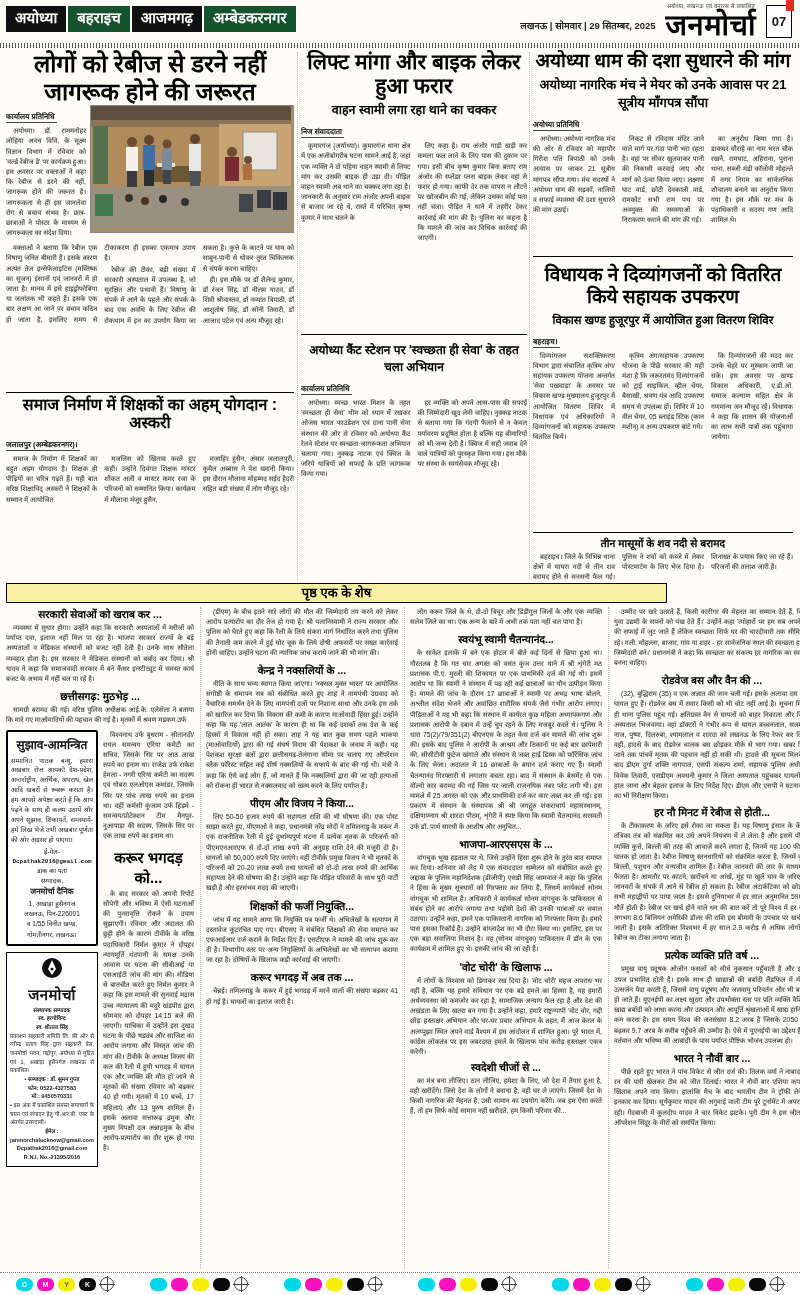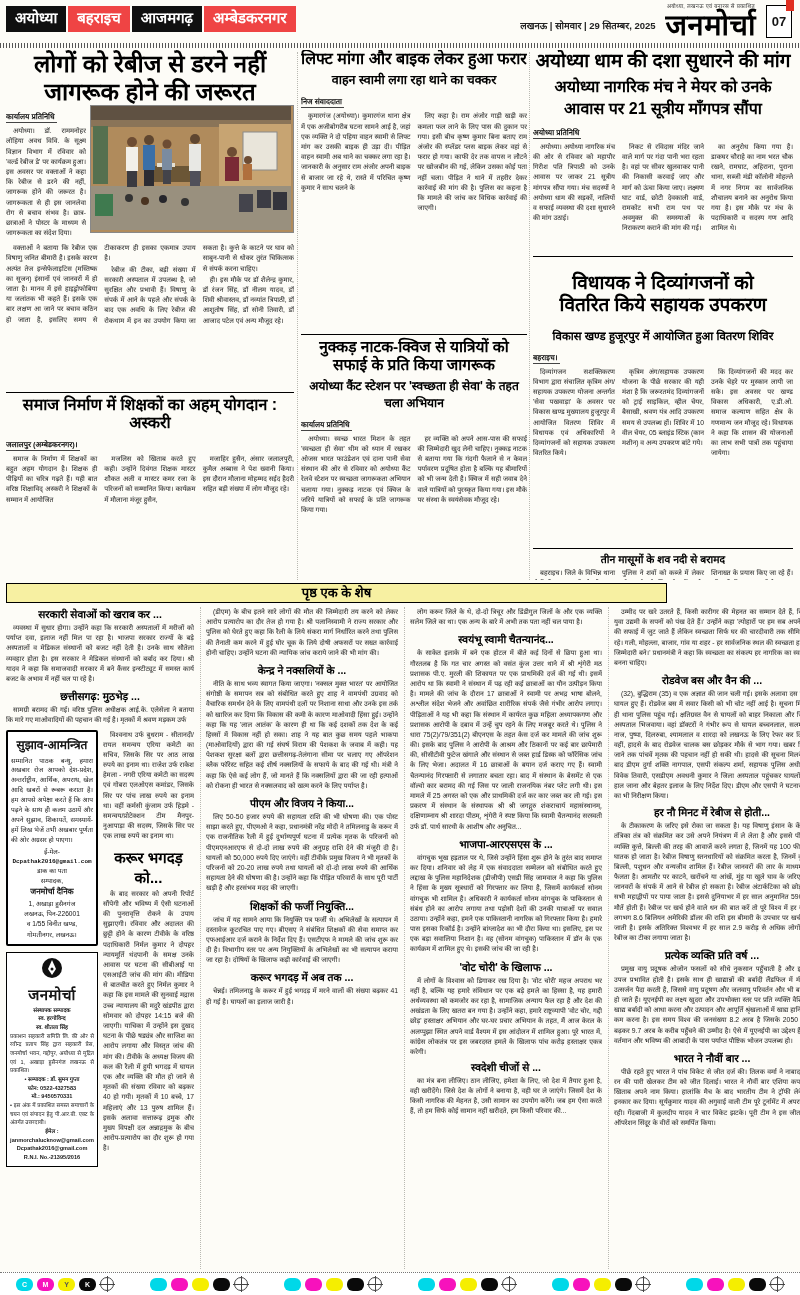--- a/index.html
+++ b/index.html
@@ -4,21 +4,21 @@
 <style>
   html,body{margin:0;padding:0;background:#e8e8e4;}
   .page{position:relative;width:800px;height:1295px;margin:0 auto;background:#fdfcf7;
         font-family:"Liberation Sans","DejaVu Sans",sans-serif;color:#141414;overflow:hidden;}
   .abs{position:absolute;box-sizing:border-box;}
 
   
   .tabs{display:flex;gap:2px;align-items:flex-end;}
   .tab{color:#fff;font-weight:bold;font-size:15px;padding:4px 9px 5px;line-height:1.1;}
   .tab.dark{background:#101010;}
-  .tab.gray{background:#ef4444;}
+  .tab.gray{background:#14532d;}
   .dateline{font-size:9.5px;font-weight:bold;color:#222;white-space:nowrap;}
   .masthead-wrap{text-align:center;line-height:1;}
   .tagline{font-size:5.5px;color:#333;letter-spacing:.3px;margin-bottom:1px;}
   .masthead{font-size:29px;font-weight:800;letter-spacing:.5px;color:#000;}
   .pagebox{width:24px;height:31px;border:1.5px solid #000;position:relative;display:flex;align-items:center;justify-content:center;background:#fff;}
   .pagebox .flag{position:absolute;top:-6px;right:-3px;width:8px;height:11px;background:#e03022;}
   .pagebox .num{font-size:13px;font-weight:bold;}
   .band{background:repeating-linear-gradient(90deg,#555 0 1px,transparent 1px 3px);}
 
   
@@ -146,42 +146,42 @@
       </div>
     </div>
     <div class="bodytxt cols3" style="margin-top:4px;height:118px;">
         <p>वक्ताओं ने बताया कि रेबीज एक विषाणु जनित बीमारी है। इसके कारण अत्यंत तेज इन्सेफेलाइटिस (मस्तिष्क का सूजन) इंसानों एवं जानवरों में हो जाता है। मानव में इसे हाइड्रोफोबिया या जलांतक भी कहते हैं। इसके एक बार लक्षण आ जाने पर बचाव कठिन हो जाता है, इसलिए समय से टीकाकरण ही इसका एकमात्र उपाय है।</p>
         <p>रेबीज की टीका, बड़ी संख्या में सरकारी अस्पताल में उपलब्ध है, जो सुरक्षित और प्रभावी हैं। विषाणु के संपर्क में आने के पहले और संपर्क के बाद एक अवधि के लिए रेबीज की रोकथाम में इन का उपयोग किया जा सकता है। कुत्ते के काटने पर घाव को साबुन-पानी से धोकर तुरंत चिकित्सक से संपर्क करना चाहिए।</p>
         <p>ही। इस मौके पर डॉ शैलेन्द्र कुमार, डॉ रंजन सिंह, डॉ नीलम यादव, डॉ शिवी श्रीवास्तव, डॉ नव्यांत त्रिपाठी, डॉ आशुतोष सिंह, डॉ सोनी तिवारी, डॉ आजाद पटेल एवं अन्य मौजूद रहे।</p>
       </div>
   </section>
 
   <section class="abs" style="left:301px;top:50px;width:226px;height:282px;overflow:hidden;">
-    <h2 class="hl" style="font-size:16px;margin:0;">लिफ्ट मांगा और बाइक लेकर हुआ फरार</h2>
+    <h2 class="hl" style="font-size:21px;margin:0;">लिफ्ट मांगा और बाइक लेकर हुआ फरार</h2>
     <div class="sub" style="font-size:12.5px;margin:3px 0 2px;">वाहन स्वामी लगा रहा थाने का चक्कर</div>
     <span class="byline">निज संवाददाता</span>
     <div class="bodytxt cols2" style="height:218px;">
         <p>कुमारगंज (अयोध्या)। कुमारगंज थाना क्षेत्र में एक अजीबोगरीब घटना सामने आई है, जहां एक व्यक्ति ने दो पहिया वाहन स्वामी से लिफ्ट मांग कर उसकी बाइक ही उड़ा दी। पीड़ित वाहन स्वामी अब थाने का चक्कर लगा रहा है। जानकारी के अनुसार राम अंजोर अपनी बाइक से बाजार जा रहे थे, रास्ते में परिचित कृष्ण कुमार ने साथ चलने के</p>
         <p>लिए कहा है। राम अंजोर गाड़ी खड़ी कर कमला फल लाने के लिए पास की दुकान पर गया। इसी बीच कृष्ण कुमार बिना बताए राम अंजोर की स्प्लेंडर प्लस बाइक लेकर वहां से फरार हो गया। काफी देर तक वापस न लौटने पर खोजबीन की गई, लेकिन उसका कोई पता नहीं चला। पीड़ित ने थाने में तहरीर देकर कार्रवाई की मांग की है। पुलिस का कहना है कि मामले की जांच कर विधिक कार्रवाई की जाएगी।</p>
       </div>
   </section>
 
   <section class="abs" style="left:533px;top:50px;width:260px;height:204px;overflow:hidden;">
     <h2 class="hl" style="font-size:19px;margin:0;">अयोध्या धाम की दशा सुधारने की मांग</h2>
-    <div class="sub" style="font-size:16px;margin:3px 0 2px;">अयोध्या नागरिक मंच ने मेयर को उनके आवास पर 21 सूत्रीय माँगपत्र सौंपा</div>
+    <div class="sub" style="font-size:13px;margin:3px 0 2px;">अयोध्या नागरिक मंच ने मेयर को उनके आवास पर 21 सूत्रीय माँगपत्र सौंपा</div>
     <span class="byline">अयोध्या प्रतिनिधि</span>
     <div class="bodytxt cols3" style="height:150px;">
         <p>अयोध्या। अयोध्या नागरिक मंच की ओर से रविवार को महापौर गिरीश पति त्रिपाठी को उनके आवास पर जाकर 21 सूत्रीय मांगपत्र सौंपा गया। मंच सदस्यों ने अयोध्या धाम की सड़कों, नालियों व सफाई व्यवस्था की दशा सुधारने की मांग उठाई।</p>
         <p>निकट से रविदास मंदिर जाने वाले मार्ग पर गंदा पानी भरा रहता है। वहां पर सीवर खुलवाकर पानी की निकासी करवाई जाए और मार्ग को ऊंचा किया जाए। लक्ष्मण घाट वार्ड, छोटी देवकाली वार्ड, रामकोट सभी राम पथ पर अवमुक्त की समस्याओं के निराकरण कराने की मांग की गई।</p>
         <p>का अनुरोध किया गया है। डाकघर चौराहे का नाम भरत चौक रखने, रामघाट, अहिराना, पुराना थाना, सब्जी मंडी कॉलोनी मोहल्ले में नगर निगम का सार्वजनिक शौचालय बनाने का अनुरोध किया गया है। इस मौके पर मंच के पदाधिकारी व सदस्य गण आदि शामिल थे।</p>
       </div>
   </section>
 
   <section class="abs toprule" style="left:533px;top:256px;width:260px;height:324px;overflow:hidden;">
-    <h2 class="hl" style="font-size:19px;margin:12px;">विधायक ने दिव्यांगजनों को वितरित किये सहायक उपकरण</h2>
+    <h2 class="hl" style="font-size:19px;margin:4px;">विधायक ने दिव्यांगजनों को वितरित किये सहायक उपकरण</h2>
     <div class="sub" style="font-size:11.5px;margin:3px 0 3px;">विकास खण्ड हुजूरपुर में आयोजित हुआ वितरण शिविर</div>
     <span class="byline">बहराइच।</span>
     <div class="bodytxt cols3" style="height:176px;">
         <p>दिव्यांगजन सशक्तिकरण विभाग द्वारा संचालित कृत्रिम अंग/सहायक उपकरण योजना अन्तर्गत 'सेवा पखवाड़ा' के अवसर पर विकास खण्ड मुख्यालय हुजूरपुर में आयोजित वितरण शिविर में विधायक एवं अधिकारियों ने दिव्यांगजनों को सहायक उपकरण वितरित किये।</p>
         <p>कृत्रिम अंग/सहायक उपकरण योजना के पीछे सरकार की यही मंशा है कि जरूरतमंद दिव्यांगजनों को ट्राई साइकिल, व्हील चेयर, बैसाखी, श्रवण यंत्र आदि उपकरण समय से उपलब्ध हों। शिविर में 10 वील चेयर, 05 ब्लाइंड स्टिक (कान मशीन) व अन्य उपकरण बांटे गये।</p>
         <p>कि दिव्यांगजनों की मदद कर उनके चेहरे पर मुस्कान लायी जा सके। इस अवसर पर खण्ड विकास अधिकारी, ए.डी.ओ. समाज कल्याण सहित क्षेत्र के गणमान्य जन मौजूद रहे। विधायक ने कहा कि शासन की योजनाओं का लाभ सभी पात्रों तक पहुंचाया जायेगा।</p>
       </div>
     <div class="chead toprule" style="margin-top:5px;">तीन मासूमों के शव नदी से बरामद</div>
     <div class="bodytxt cols3" style="height:58px;">
         <p>बहराइच। जिले के विभिन्न थाना क्षेत्रों में घाघरा नदी से तीन शव बरामद होने से सनसनी फैल गई। पुलिस ने शवों को कब्जे में लेकर पोस्टमार्टम के लिए भेज दिया है। शिनाख्त के प्रयास किए जा रहे हैं। परिजनों की तलाश जारी है।</p>
@@ -192,21 +192,20 @@
     <h2 class="hl" style="font-size:16px;margin:0;text-align:center;">समाज निर्माण में शिक्षकों का अहम् योगदान : अस्करी</h2>
     <span class="byline">जलालपुर (अम्बेडकरनगर)।</span>
     <div class="bodytxt cols3" style="height:142px;">
         <p>समाज के निर्माण में शिक्षकों का बहुत अहम योगदान है। शिक्षक ही पीढ़ियों का चरित्र गढ़ते हैं। यही बात वरिष्ठ शिक्षाविद् अस्करी ने शिक्षकों के सम्मान में आयोजित</p>
         <p>मजलिस को खिताब करते हुए कही। उन्होंने दिवंगत शिक्षक मास्टर शौकत अली व मास्टर कमर रजा के परिजनों को सम्मानित किया। कार्यक्रम में मौलाना मंजूर हुसैन,</p>
         <p>मजाहिर हुसैन, अंसार जलालपुरी, कुमैल अब्बास ने पेश ख्वानी किया। इस दौरान मौलाना मोहम्मद सईद हैदरी सहित बड़ी संख्या में लोग मौजूद रहे।</p>
       </div>
   </section>
 
   <section class="abs toprule" style="left:301px;top:334px;width:226px;height:246px;overflow:hidden;">
-    <h2 class="hl" style="font-size:15.5px;margin:0;">नुक्कड़ नाटक-क्विज से यात्रियों को सफाई के प्रति किया जागरूक</h2>
     <div class="sub" style="font-size:12px;margin:3px 0 2px;">अयोध्या कैंट स्टेशन पर 'स्वच्छता ही सेवा' के तहत चला अभियान</div>
     <span class="byline">कार्यालय प्रतिनिधि</span>
     <div class="bodytxt cols2" style="height:168px;">
         <p>अयोध्या। स्वच्छ भारत मिशन के तहत 'स्वच्छता ही सेवा' थीम को ध्यान में रखकर ओजस भारत फाउंडेशन एवं दाना पानी सेवा संस्थान की ओर से रविवार को अयोध्या कैंट रेलवे स्टेशन पर स्वच्छता जागरूकता अभियान चलाया गया। नुक्कड़ नाटक एवं क्विज के जरिये यात्रियों को सफाई के प्रति जागरूक किया गया।</p>
         <p>हर व्यक्ति को अपने आस-पास की सफाई की जिम्मेदारी खुद लेनी चाहिए। नुक्कड़ नाटक से बताया गया कि गंदगी फैलाने से न केवल पर्यावरण प्रदूषित होता है बल्कि यह बीमारियों को भी जन्म देती है। क्विज में सही जवाब देने वाले यात्रियों को पुरस्कृत किया गया। इस मौके पर संस्था के स्वयंसेवक मौजूद रहे।</p>
       </div>
   </section>
 
   <div class="abs banner" style="left:6px;top:583px;width:661px;height:20px;">पृष्ठ एक के शेष</div>
 

